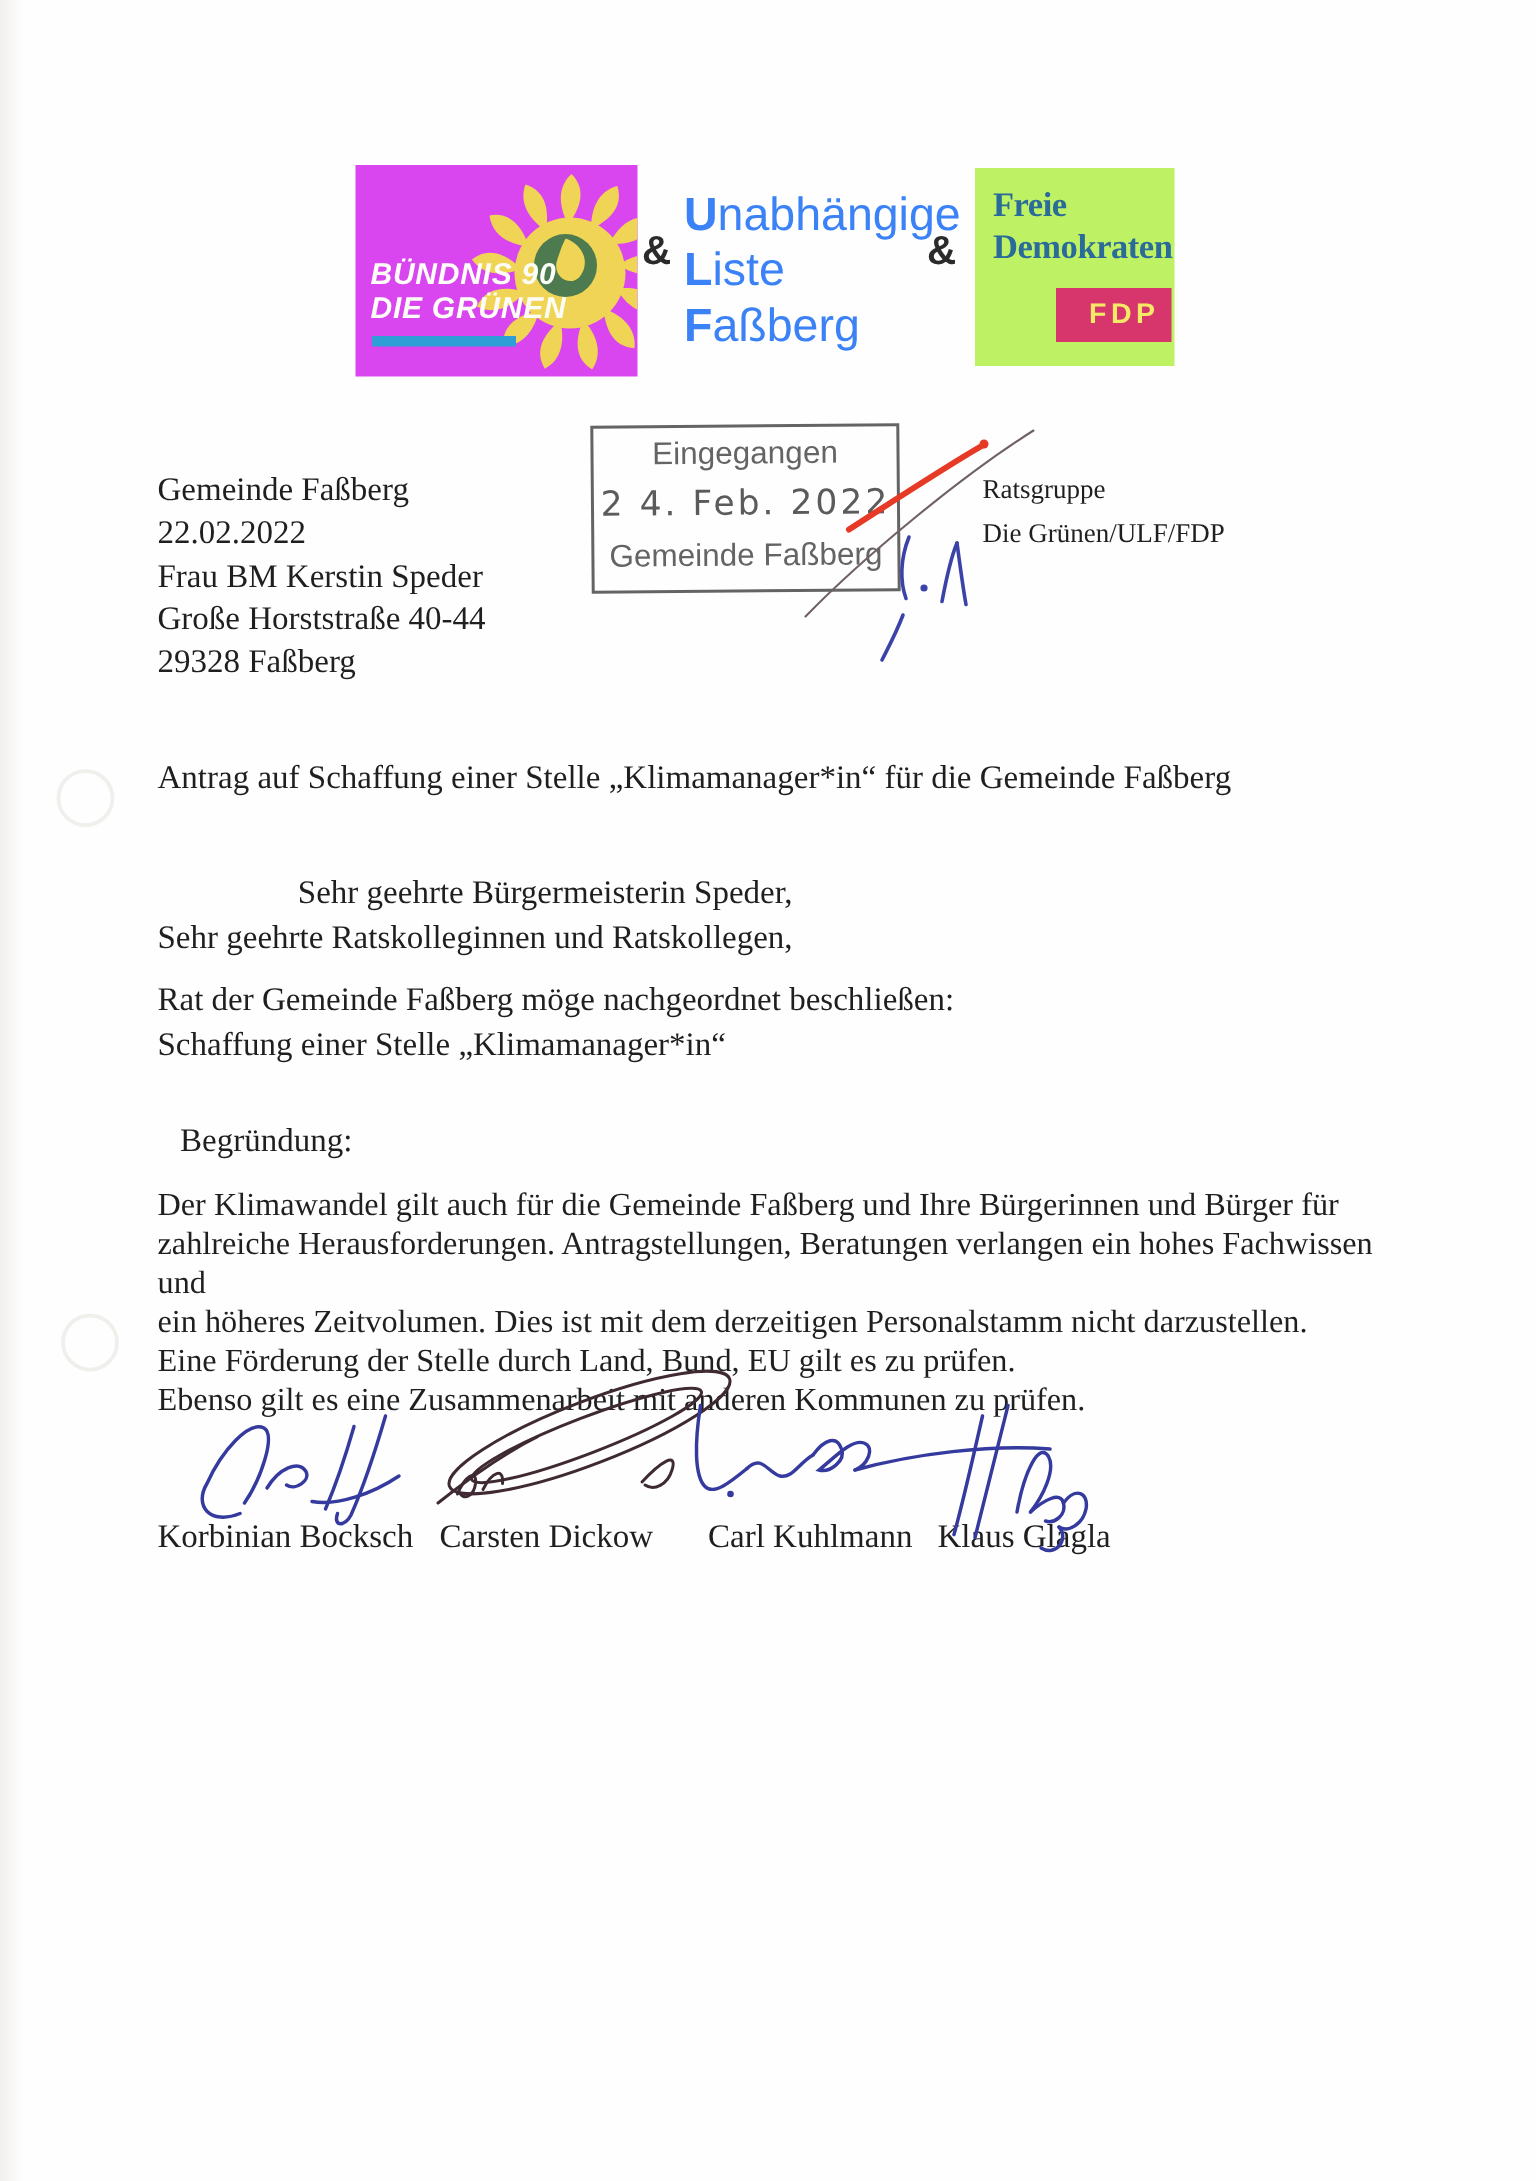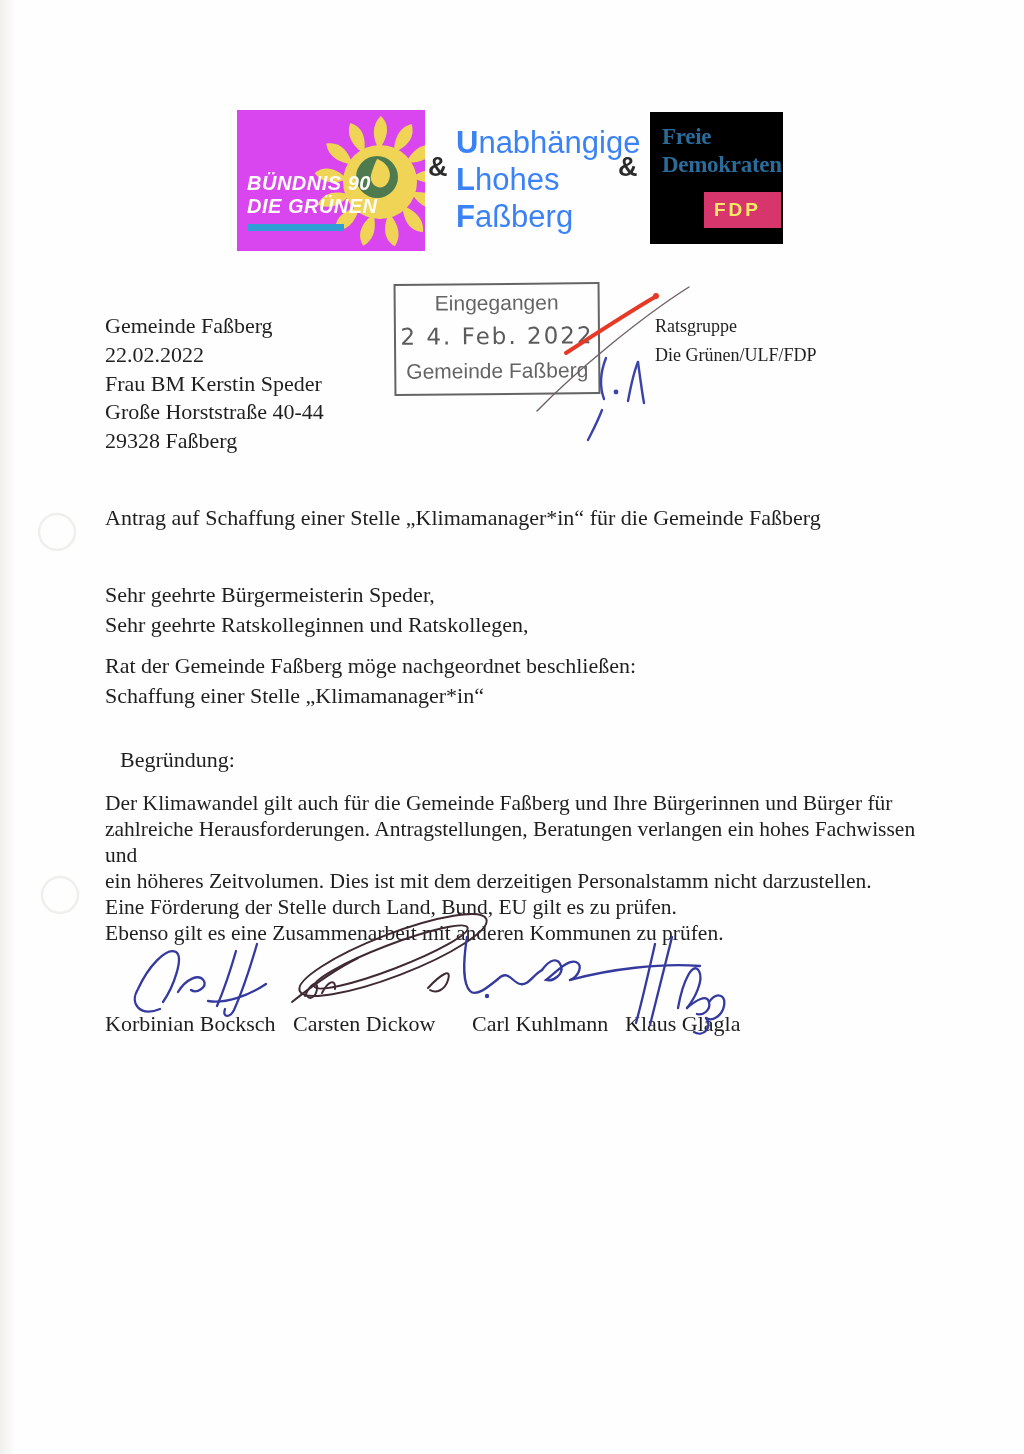--- a/index.html
+++ b/index.html
@@ -20,43 +20,43 @@
   .gruene-bar{position:absolute;left:11px;top:114px;width:96px;height:7px;
     background:#2f9ed6;z-index:2;}
   .sunflower{position:absolute;left:0;top:0;z-index:1;}
   .amp{font-family:"Liberation Sans",sans-serif;font-weight:700;
     font-size:27px;color:#2b2b2b;}
   .amp-1{left:428px;top:152px;}
   .amp-2{left:618px;top:152px;}
   .ulf-text{left:456px;top:124px;font-family:"Liberation Sans",sans-serif;
     font-size:31px;line-height:37px;color:#3b82f6;font-weight:400;}
   .ulf-text b{font-weight:800;}
-  .fdp-logo{left:650px;top:112px;width:133px;height:132px;background:#000000;}
+  .fdp-logo{left:650px;top:112px;width:133px;height:132px;background:#bef264;}
   .fdp-line{position:absolute;left:12px;font-family:"Liberation Serif",serif;
     font-weight:700;color:#2b6b99;font-size:23px;letter-spacing:-.3px;white-space:nowrap;}
   .fdp-line1{top:12px;}
   .fdp-line2{top:40px;}
   .fdp-badge{position:absolute;left:54px;top:80px;width:77px;height:36px;
     background:#d7366c;color:#f4ea66;font-family:"Liberation Sans",sans-serif;
     font-weight:700;font-size:19px;letter-spacing:3px;line-height:36px;
-    text-align:right;padding-right:20px;box-sizing:border-box;}
+    text-align:right;padding-right:8px;box-sizing:border-box;}
   
   .recipient{left:105px;top:312px;font-size:22px;line-height:28.8px;}
   .sender{left:655px;top:312px;font-size:18px;line-height:28.8px;}
   .stamp{left:394px;top:283px;width:206px;height:112px;
     border:2.5px solid #575757;box-sizing:border-box;
     font-family:"Liberation Sans",sans-serif;color:#585858;
     transform:rotate(-.5deg);opacity:.92;text-align:center;}
   .stamp-row1{position:absolute;left:0;right:0;top:6px;font-size:21px;}
   .stamp-date{position:absolute;left:0;right:0;top:38px;
     font-family:"DejaVu Sans",sans-serif;font-size:23px;letter-spacing:2px;color:#4e4e4e;}
   .stamp-row3{position:absolute;left:0;right:0;top:74px;font-size:21px;}
   
   .subject{left:105px;top:505px;font-size:22px;}
-  .salutation{left:105px;top:580px;font-size:22px;line-height:29.5px;}
+  .salutation{left:105px;top:580px;font-size:22px;line-height:29.5px;text-align:right;}
   .motion{left:105px;top:651px;font-size:22px;line-height:29.5px;}
   .reason-heading{left:120px;top:747px;font-size:22px;}
   .body-text{left:105px;top:791px;font-size:21.5px;line-height:25.9px;width:830px;}
   .signer-name{top:1011px;font-size:22px;white-space:nowrap;}
   .n1{left:105px;} .n2{left:293px;} .n3{left:472px;} .n4{left:625px;}
   .overlay{left:0;top:0;pointer-events:none;}
 </style>
 </head>
 <body>
 
@@ -88,21 +88,21 @@
       <div>BÜNDNIS 90</div>
       <div>DIE GRÜNEN</div>
     </div>
     <div class="gruene-bar"></div>
   </div>
 
   <div class="abs amp amp-1">&amp;</div>
 
   <div class="abs ulf-text">
     <div><b>U</b><span>nabhängige</span></div>
-    <div><b>L</b><span>hohes</span></div>
+    <div><b>L</b><span>iste</span></div>
     <div><b>F</b><span>aßberg</span></div>
   </div>
 
   <div class="abs amp amp-2">&amp;</div>
 
   <div class="abs fdp-logo">
     <div class="fdp-line fdp-line1">Freie</div>
     <div class="fdp-line fdp-line2">Demokraten</div>
     <div class="fdp-badge">FDP</div>
   </div>

